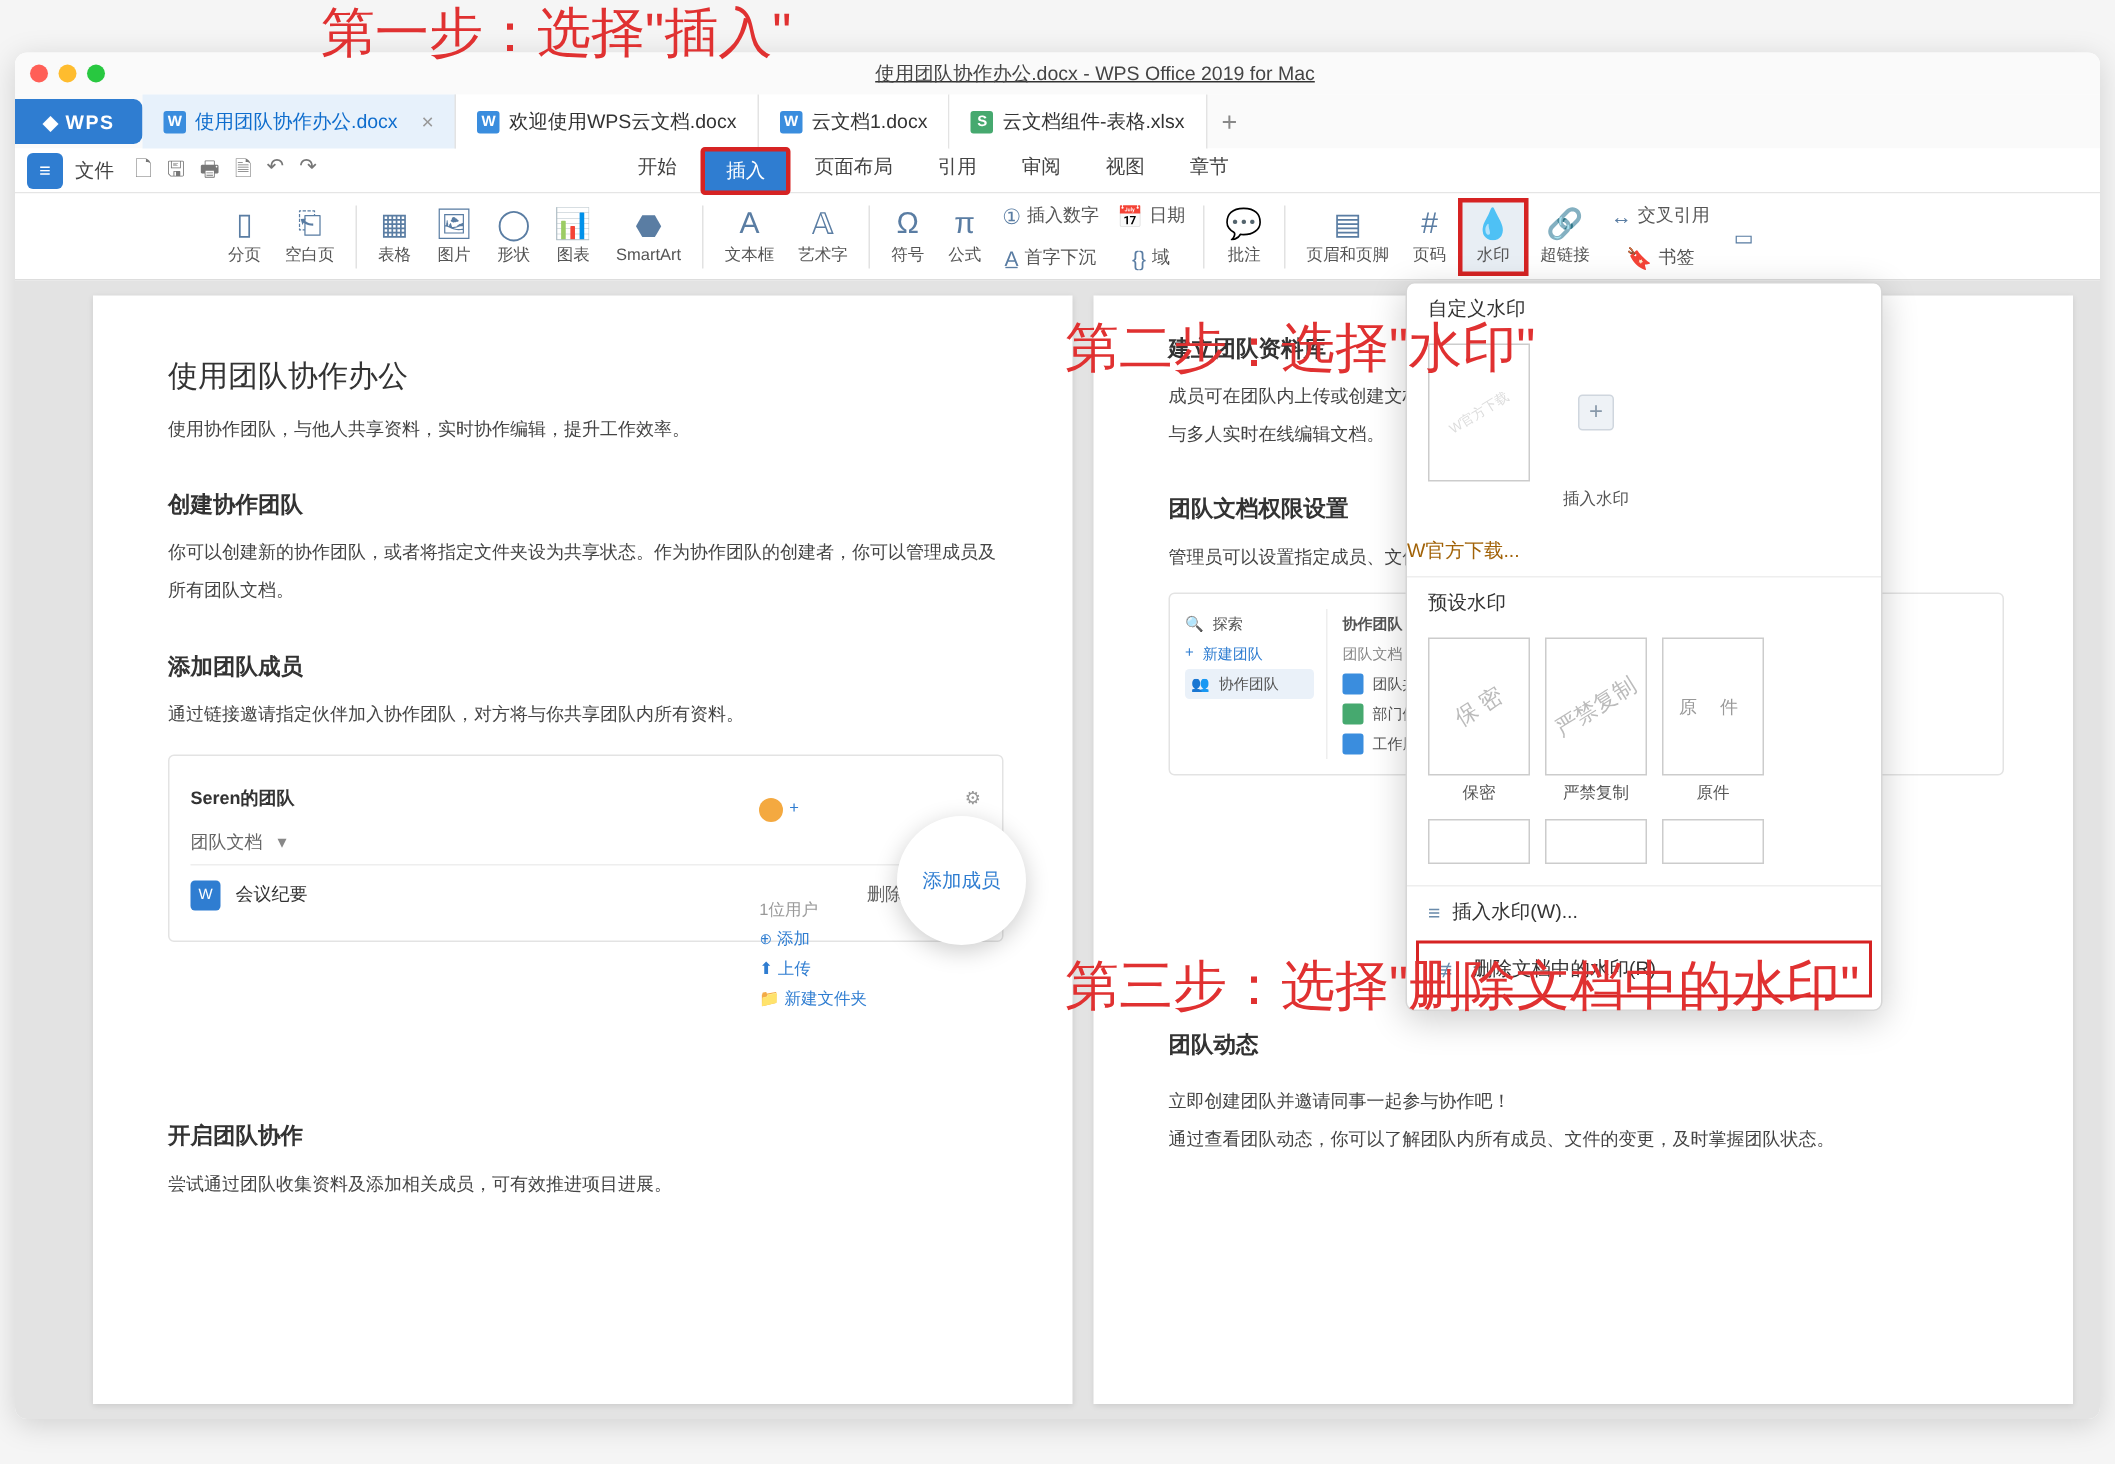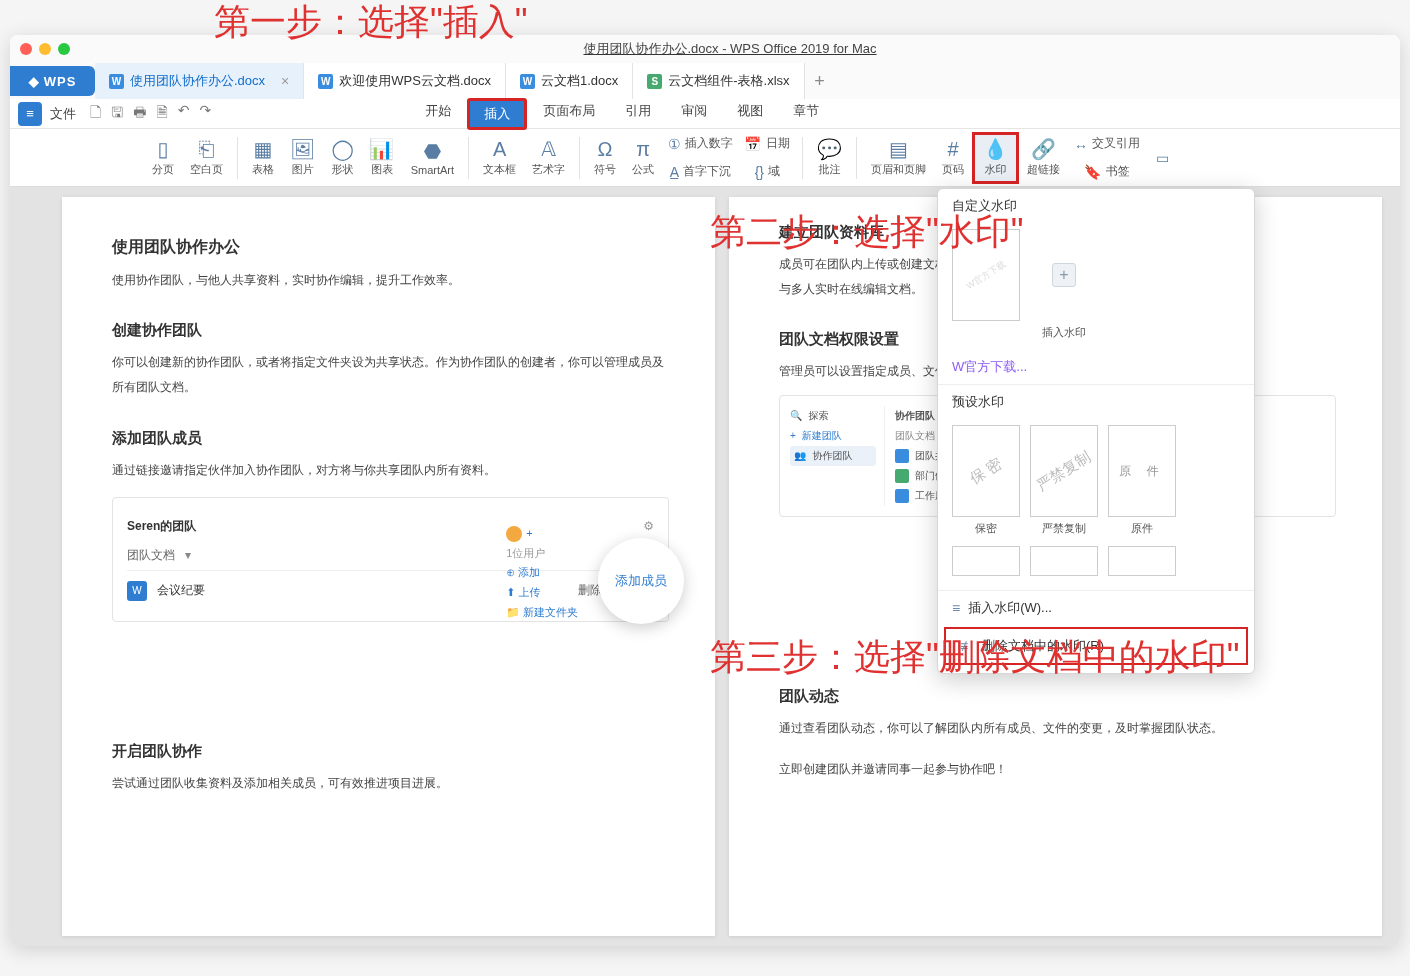--- a/index.html
+++ b/index.html
@@ -36,21 +36,21 @@
 .rbtn { display: flex; flex-direction: column; align-items: center; justify-content: center; gap: 2px; padding: 2px 8px; cursor: pointer; height: 52px; }
 .rbtn .ric { font-size: 20px; color: #5a7da3; height: 22px; display: flex; align-items: center; }
 .rbtn.sm { height: 26px; flex-direction: row; gap: 4px; font-size: 12px; padding: 0 6px; }
 .rbtn.sm .ric { font-size: 14px; }
 .sep { width: 1px; height: 42px; background: #e2e2e2; margin: 0 6px; }
 .rcol { display: flex; flex-direction: column; gap: 2px; }
 .prox { border: 3px solid #d62323; }
 
 .docarea { position: absolute; top: 152px; left: 0; right: 0; bottom: 0; background: #e3e3e3; display: flex; gap: 14px; padding: 10px 18px; overflow: hidden; }
 .page { background: #fff; flex: 1; padding: 26px 46px 40px 50px; font-size: 13px; color: #333; position: relative; overflow: hidden; box-shadow: 0 1px 4px rgba(0,0,0,.1); }
-.page h2 { font-size: 16px; margin: 14px 0 10px; font-weight: bold; }
+.page h2 { font-size: 20px; margin: 14px 0 10px; font-weight: normal; }
 .page h3 { font-size: 15px; margin: 28px 0 10px; font-weight: bold; }
 .page p { font-size: 12px; color: #444; line-height: 2.1; }
 .inset { border: 1px solid #e3e3e3; border-radius: 4px; padding: 14px; margin-top: 14px; font-size: 12px; position: relative; }
 .inset .row { display: flex; align-items: center; gap: 10px; padding: 6px 0; }
 .inset .blueicon { width: 20px; height: 20px; background: #2f7dd1; border-radius: 3px; color:#fff; font-size:10px; display:flex; align-items:center; justify-content:center;}
 .inset .field { color: #666; }
 .inset .addpop { position: absolute; right: -16px; top: 40px; width: 86px; height: 86px; border-radius: 50%; background: #fff; box-shadow: 0 4px 16px rgba(0,0,0,.2); display: flex; align-items: center; justify-content: center; color: #2f7dd1; font-size: 13px; }
 .inset2 { border: 1px solid #e3e3e3; border-radius: 4px; padding: 10px; margin-top: 10px; display: flex; font-size: 11px; }
 .inset2 .col1 { width: 95px; border-right: 1px solid #eee; padding-right: 8px; }
 .inset2 .col2 { flex: 1; padding-left: 10px; }
@@ -60,21 +60,21 @@
 .dropdown { position: absolute; right: 155px; top: 188px; width: 318px; background: #fff; border: 1px solid #d6d6d6; border-radius: 6px; box-shadow: 0 6px 24px rgba(0,0,0,.2); font-size: 13px; color: #333; z-index: 50; }
 .dropdown .sec { border-bottom: 1px solid #eee; }
 .dropdown .lbl { padding: 8px 14px; font-size: 13px; }
 .dropdown .thumbs { display: flex; gap: 10px; padding: 6px 14px 10px; }
 .thumb { width: 68px; text-align: center; font-size: 11px; color: #555; }
 .thumb .tbox { width: 68px; height: 92px; border: 1px solid #ccc; margin-bottom: 4px; display: flex; align-items: center; justify-content: center; font-size: 13px; color: #aaa; position: relative; }
 .thumb .tbox.diag { font-size: 12px; letter-spacing: 6px; color: #999; }
 .thumb .tbox .rot { transform: rotate(-32deg); font-size: 15px; color: #bbb; }
 .thumb .tbox.half { height: 30px; }
 .thumb .tbox .plus { width: 24px; height: 24px; background: #eef2f6; border: 1px solid #cfd6de; border-radius: 3px; display: flex; align-items: center; justify-content: center; font-size: 16px; color: #89a; }
-.dropdown .link { padding: 8px 14px; color: #8b5cf6; cursor: pointer; }
+.dropdown .link { padding: 8px 0; color: #a16207; cursor: pointer; }
 .dropdown .act { padding: 8px 14px; display: flex; align-items: center; gap: 8px; cursor: pointer; }
 .dropdown .act.boxed { border: 2px solid #d62323; margin: 2px 6px 8px; }
 .dropdown .aicon { color: #6a8bab; font-size: 14px; }
 
 .redtext { position: absolute; color: #e03131; font-size: 36px; font-weight: 500; z-index: 100; }
 
 .sidecol { width: 20px; }
 .leftpad { position:absolute; left:100px; top:348px; color:#7aa6d2; font-size:13px; display:flex; align-items:center; gap:2px;}
 </style>
 </head>
@@ -277,21 +277,21 @@
           <span>会议纪要</span>
           <span style="flex:1"></span>
           <span class="field">删除</span>
           <span style="color:#888; margin-left:30px;">⋯</span>
         </div>
         <div style="position:absolute; right:90px; top:26px; text-align:left; font-size:11px; color:#2f7dd1; line-height:1.8;">
           <div style="color:#888; display:flex; align-items:center; gap:4px;">
               <span style="width:16px;height:16px;border-radius:50%;background:#f4a940;"></span>
               <span style="color:#2f7dd1;">+</span>
             </div>
-          <div style="color:#999;">1位用户</div>
+          <div style="color:#999;margin-top:48px;">1位用户</div>
           <div>⊕ <span>添加</span></div>
           <div>⬆ <span>上传</span></div>
           <div>📁 <span>新建文件夹</span></div>
         </div>
         <div class="addpop">添加成员</div>
       </div>
       <h3 style="margin-top:120px;">开启团队协作</h3>
       <p>尝试通过团队收集资料及添加相关成员，可有效推进项目进展。</p>
     </div>
 
@@ -331,22 +331,22 @@
               <span class="ibox" style="background:#46a96f;"></span>
               <span>部门例会会议纪要</span>
             </div>
           <div class="irow">
               <span class="ibox" style="background:#3a8dde;"></span>
               <span>工作周报</span>
             </div>
         </div>
       </div>
       <h3 style="margin-top:170px;">团队动态</h3>
+      <p style="margin-top:16px;">立即创建团队并邀请同事一起参与协作吧！</p>
       <p>通过查看团队动态，你可以了解团队内所有成员、文件的变更，及时掌握团队状态。</p>
-      <p style="margin-top:16px;">立即创建团队并邀请同事一起参与协作吧！</p>
     </div>
   </div>
 </div>
 
 <div class="dropdown">
   <div class="sec">
     <div class="lbl">自定义水印</div>
     <div class="thumbs">
       <div class="thumb">
           <div class="tbox">

